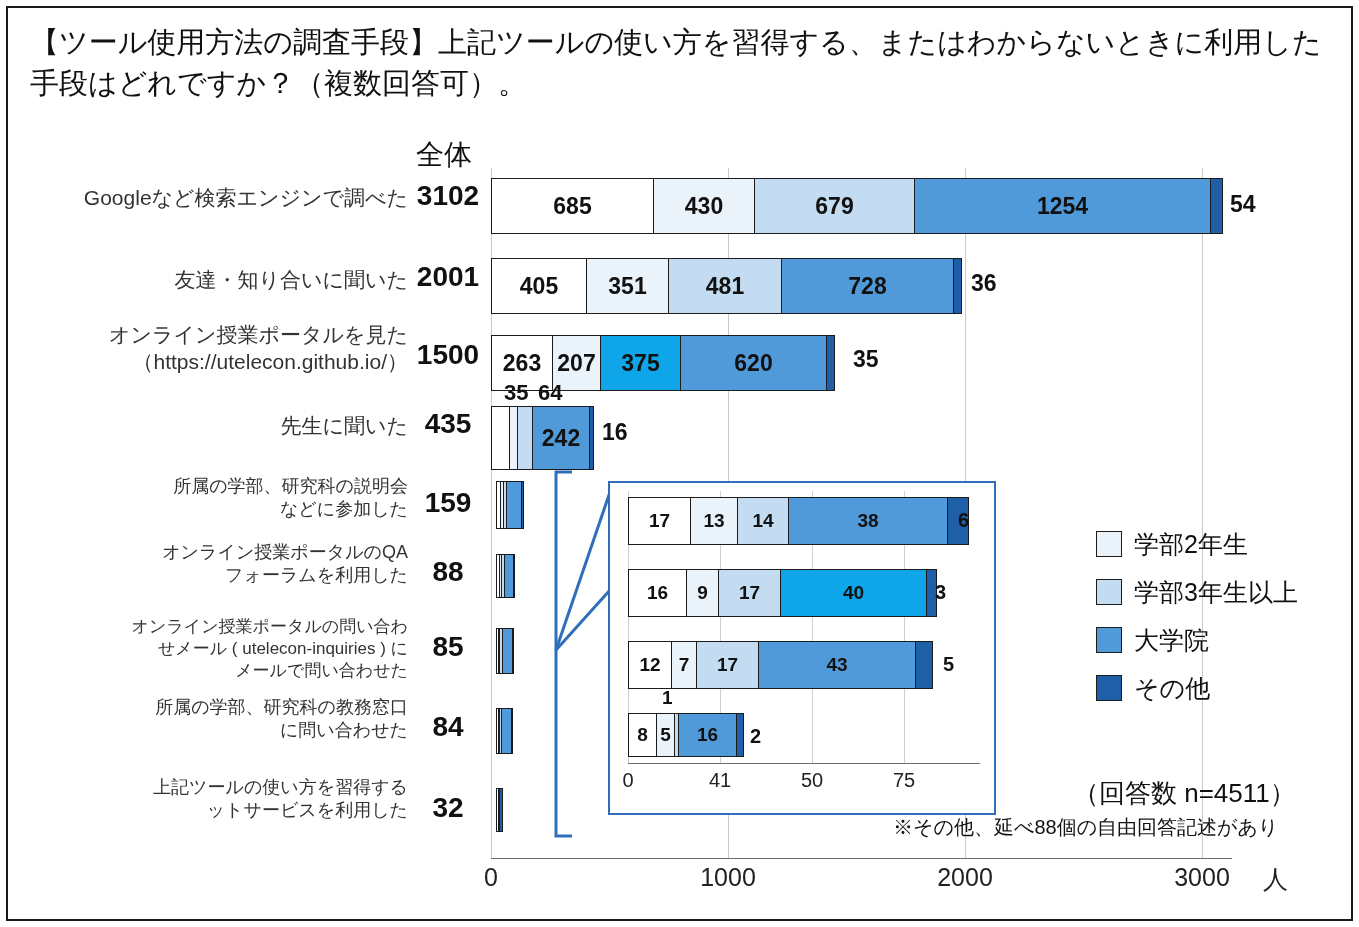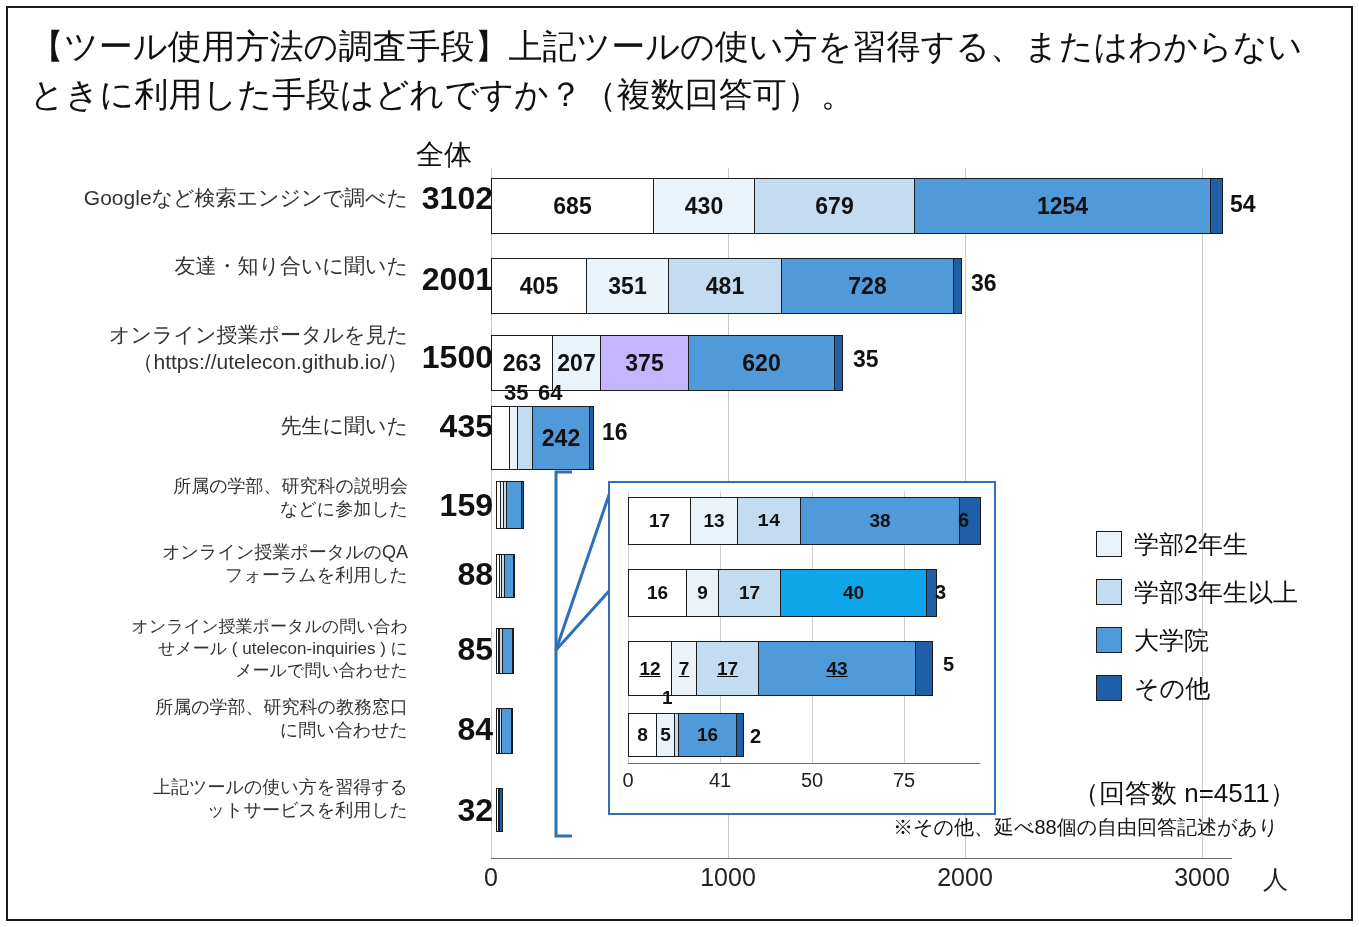--- a/index.html
+++ b/index.html
@@ -12,21 +12,21 @@
     overflow:hidden;
   }
   .frame {
     position:absolute; left:6px; top:6px; width:1347px; height:915px;
     border:2px solid #1a1a1a;
     background:#fff;
   }
   
   .title {
     position:absolute; left:22px; top:14px; width:1300px;
-    font-size:34px; line-height:1.42; letter-spacing:0px;
+    font-size:29px; line-height:1.42; letter-spacing:0px;
     color:#111;
   }
   
   .plot {
     position:absolute;
     left:483px; top:160px; width:740px; height:690px;
   }
   .gridline {
     position:absolute; top:0; width:1px; height:690px; background:#c9c9c9;
   }
@@ -38,21 +38,21 @@
   }
   .xunit { position:absolute; left:1255px; top:855px; font-size:25px; color:#222; }
 
   
   .cat-label {
     position:absolute; right:0; text-align:right; font-size:21px; color:#333;
     line-height:1.3; width:400px;
   }
   .cat-label.small { font-size:18px;padding-left:20px; }
   .cat-total {
-    position:absolute; text-align:right; font-size:32px; font-weight:bold; color:#111;
+    position:absolute; text-align:center; font-size:28px; font-weight:bold; color:#111;
     width:90px;
   }
   .zentai {
     position:absolute; left:408px; top:128px; font-size:28px; color:#111;
   }
 
   
   .bar {
     position:absolute; display:flex; align-items:stretch;
   }
@@ -129,42 +129,42 @@
   <div class="cat-total" style="left:395px; top:172px;">3102</div>
   <div class="bar" style="left:483px; top:170px; height:56px;">
     <div class="seg" style="width:163px; background:#ffffff;">685</div>
     <div class="seg" style="width:102px; background:#eaf2fa;">430</div>
     <div class="seg" style="width:161px; background:#c3dcf1;">679</div>
     <div class="seg" style="width:297px; background:#519ada;">1254</div>
     <div class="seg" style="width:13px; background:#1f5fa8;"></div>
   </div>
   <div class="endlabel" style="left:1222px; top:183px;">54</div>
 
-  <div class="cat-label" style="left:0px; top:244px;">
+  <div class="cat-label" style="left:0px; top:258px;">
     <div>友達・知り合いに聞いた</div>
   </div>
   <div class="cat-total" style="left:395px; top:253px;">2001</div>
   <div class="bar" style="left:483px; top:250px; height:56px;">
     <div class="seg" style="width:96px; background:#ffffff;">405</div>
     <div class="seg" style="width:83px; background:#eaf2fa;">351</div>
     <div class="seg" style="width:114px; background:#c3dcf1;">481</div>
     <div class="seg" style="width:173px; background:#519ada;">728</div>
     <div class="seg" style="width:9px; background:#1f5fa8;"></div>
   </div>
   <div class="endlabel" style="left:963px; top:262px;">36</div>
 
   <div class="cat-label" style="left:0px; top:313px;">
     <div>オンライン授業ポータルを見た</div>
     <div>（https://utelecon.github.io/）</div>
   </div>
   <div class="cat-total" style="left:395px; top:331px;">1500</div>
   <div class="bar" style="left:483px; top:327px; height:56px;">
     <div class="seg" style="width:62px; background:#ffffff;">263</div>
     <div class="seg" style="width:49px; background:#eaf2fa;">207</div>
-    <div class="seg" style="width:89px; background:#c4b5fd;">375</div>
+    <div class="seg" style="width:81px; background:#0ea5e9;">375</div>
     <div class="seg" style="width:147px; background:#519ada;">620</div>
     <div class="seg" style="width:9px; background:#1f5fa8;"></div>
   </div>
   <div class="endlabel" style="left:845px; top:338px;">35</div>
 
   <div class="cat-label" style="left:0px; top:404px;">
     <div>先生に聞いた</div>
   </div>
   <div class="cat-total" style="left:395px; top:400px;">435</div>
   <div class="toplabel" style="left:496px; top:372px;">35</div>
@@ -259,36 +259,36 @@
     <div class="inset-axis"></div>
 
     <div class="inset-xtick" style="left:-17px;">0</div>
     <div class="inset-xtick" style="left:75px;">41</div>
     <div class="inset-xtick" style="left:167px;">50</div>
     <div class="inset-xtick" style="left:259px;">75</div>
 
     <div class="inset-bar" style="left:18px; top:14px; height:48px;">
       <div class="seg" style="width:63px; background:#ffffff;">17</div>
       <div class="seg" style="width:48px; background:#eaf2fa;">13</div>
-      <div class="seg" style="width:64px; background:#c3dcf1;font-family:Liberation Mono, monospace;">14</div>
+      <div class="seg" style="width:52px; background:#c3dcf1;">14</div>
       <div class="seg" style="width:160px; background:#519ada;">38</div>
       <div class="seg" style="width:22px; background:#1f5fa8;"></div>
     </div>
     <div class="inset-end" style="left:348px; top:26px;">6</div>
 
     <div class="inset-bar" style="left:18px; top:86px; height:48px;">
       <div class="seg" style="width:59px; background:#ffffff;">16</div>
       <div class="seg" style="width:33px; background:#eaf2fa;">9</div>
       <div class="seg" style="width:63px; background:#c3dcf1;">17</div>
       <div class="seg" style="width:147px; background:#0ea5e9;">40</div>
       <div class="seg" style="width:11px; background:#1f5fa8;"></div>
     </div>
     <div class="inset-end" style="left:325px; top:98px;">3</div>
 
-    <div class="inset-bar" style="left:18px; top:158px; height:55px;text-decoration:underline;">
+    <div class="inset-bar" style="left:18px; top:158px; height:48px;">
       <div class="seg" style="width:44px; background:#ffffff;">12</div>
       <div class="seg" style="width:26px; background:#eaf2fa;">7</div>
       <div class="seg" style="width:63px; background:#c3dcf1;">17</div>
       <div class="seg" style="width:158px; background:#519ada;">43</div>
       <div class="seg" style="width:18px; background:#1f5fa8;"></div>
     </div>
     <div class="inset-end" style="left:333px; top:170px;">5</div>
 
     <div class="inset-top" style="left:52px; top:204px;">1</div>
     <div class="inset-bar" style="left:18px; top:230px; height:44px;">

